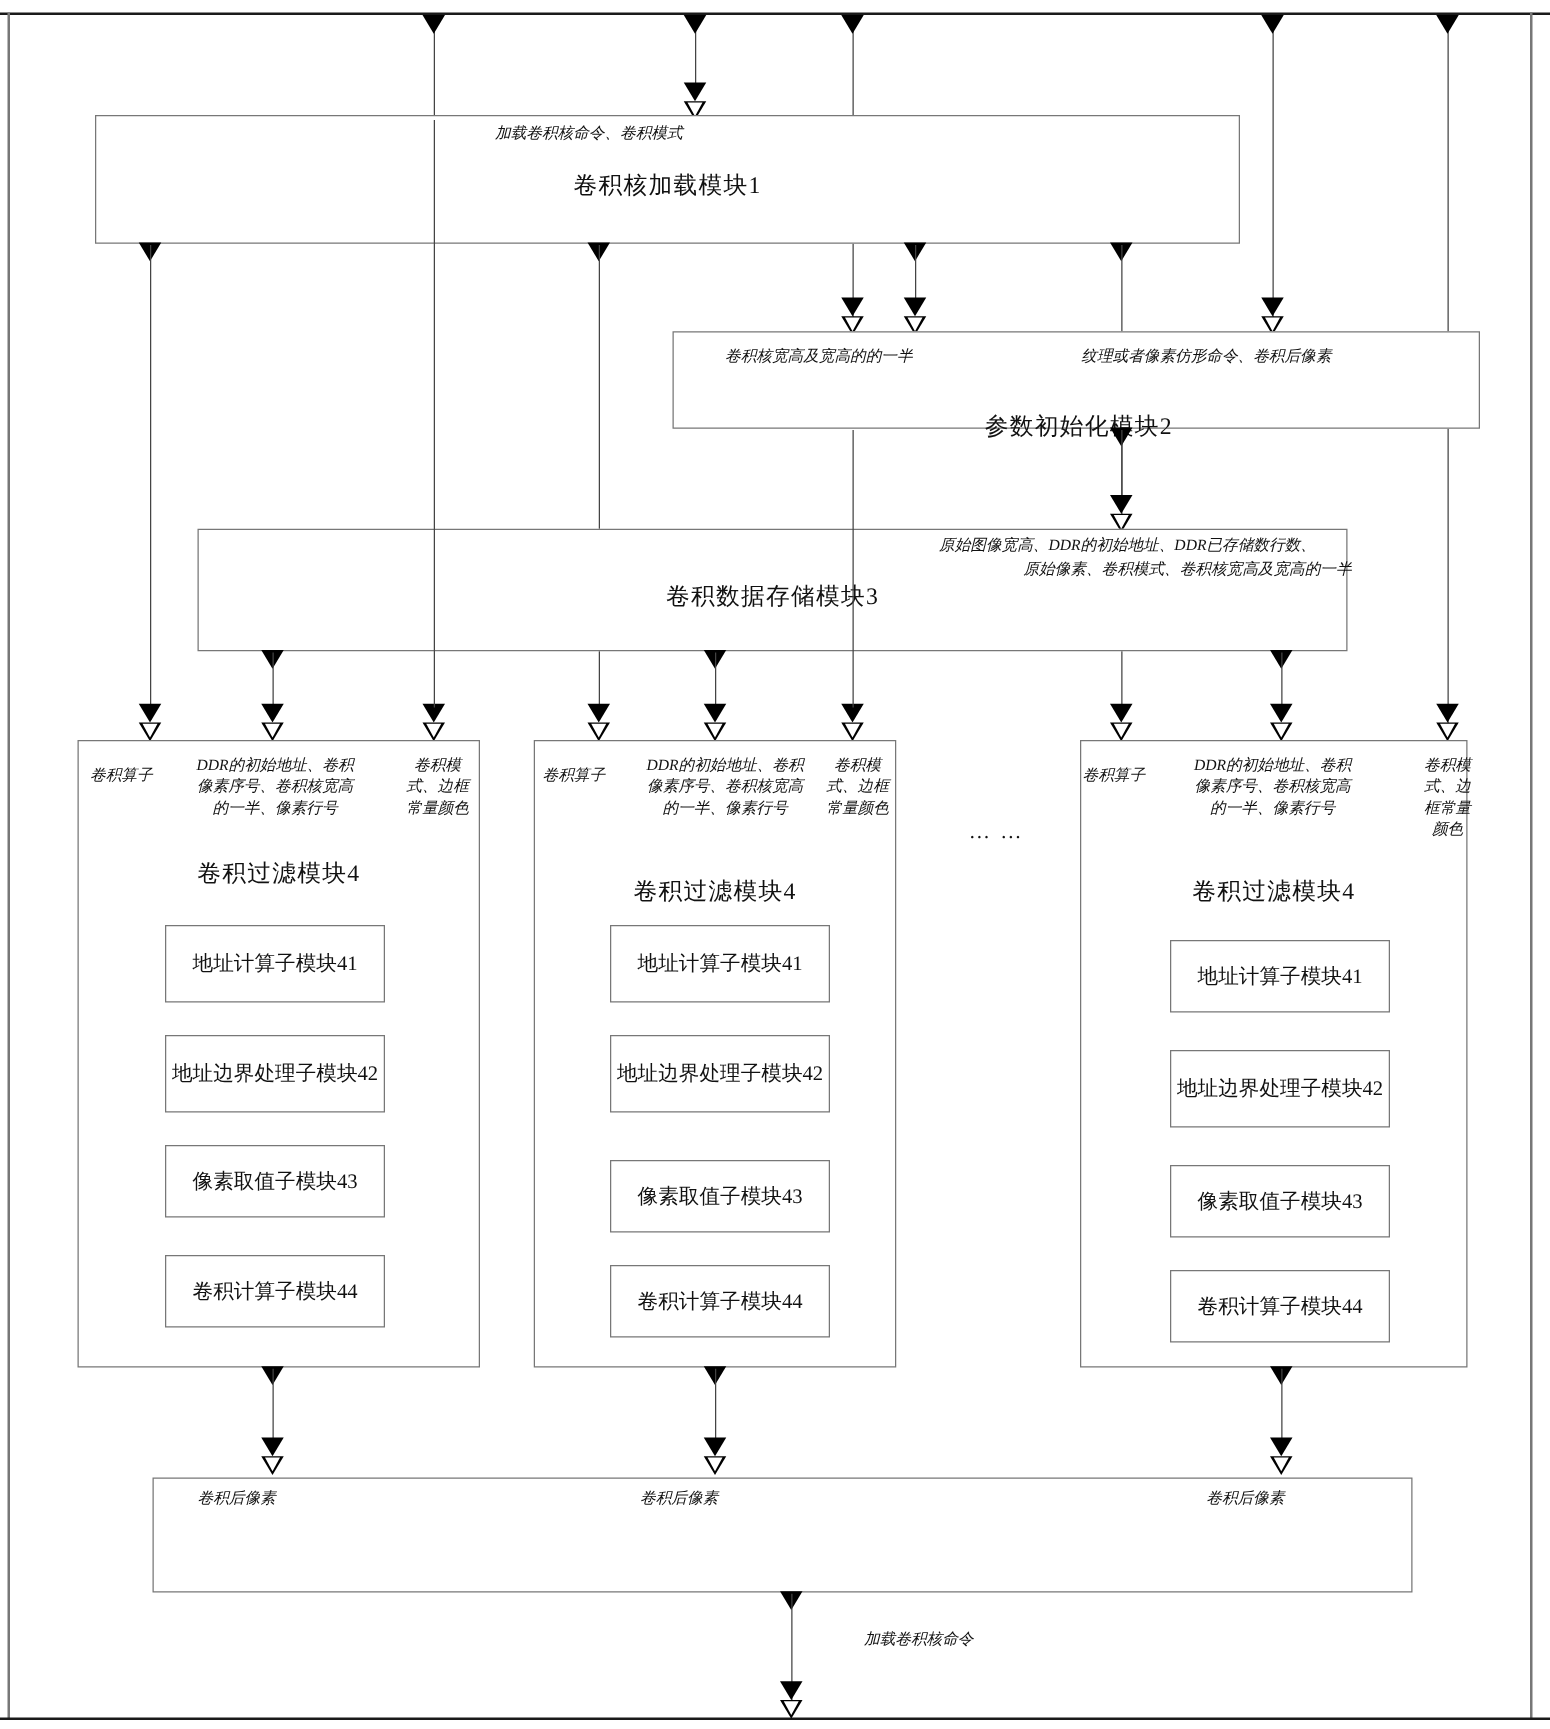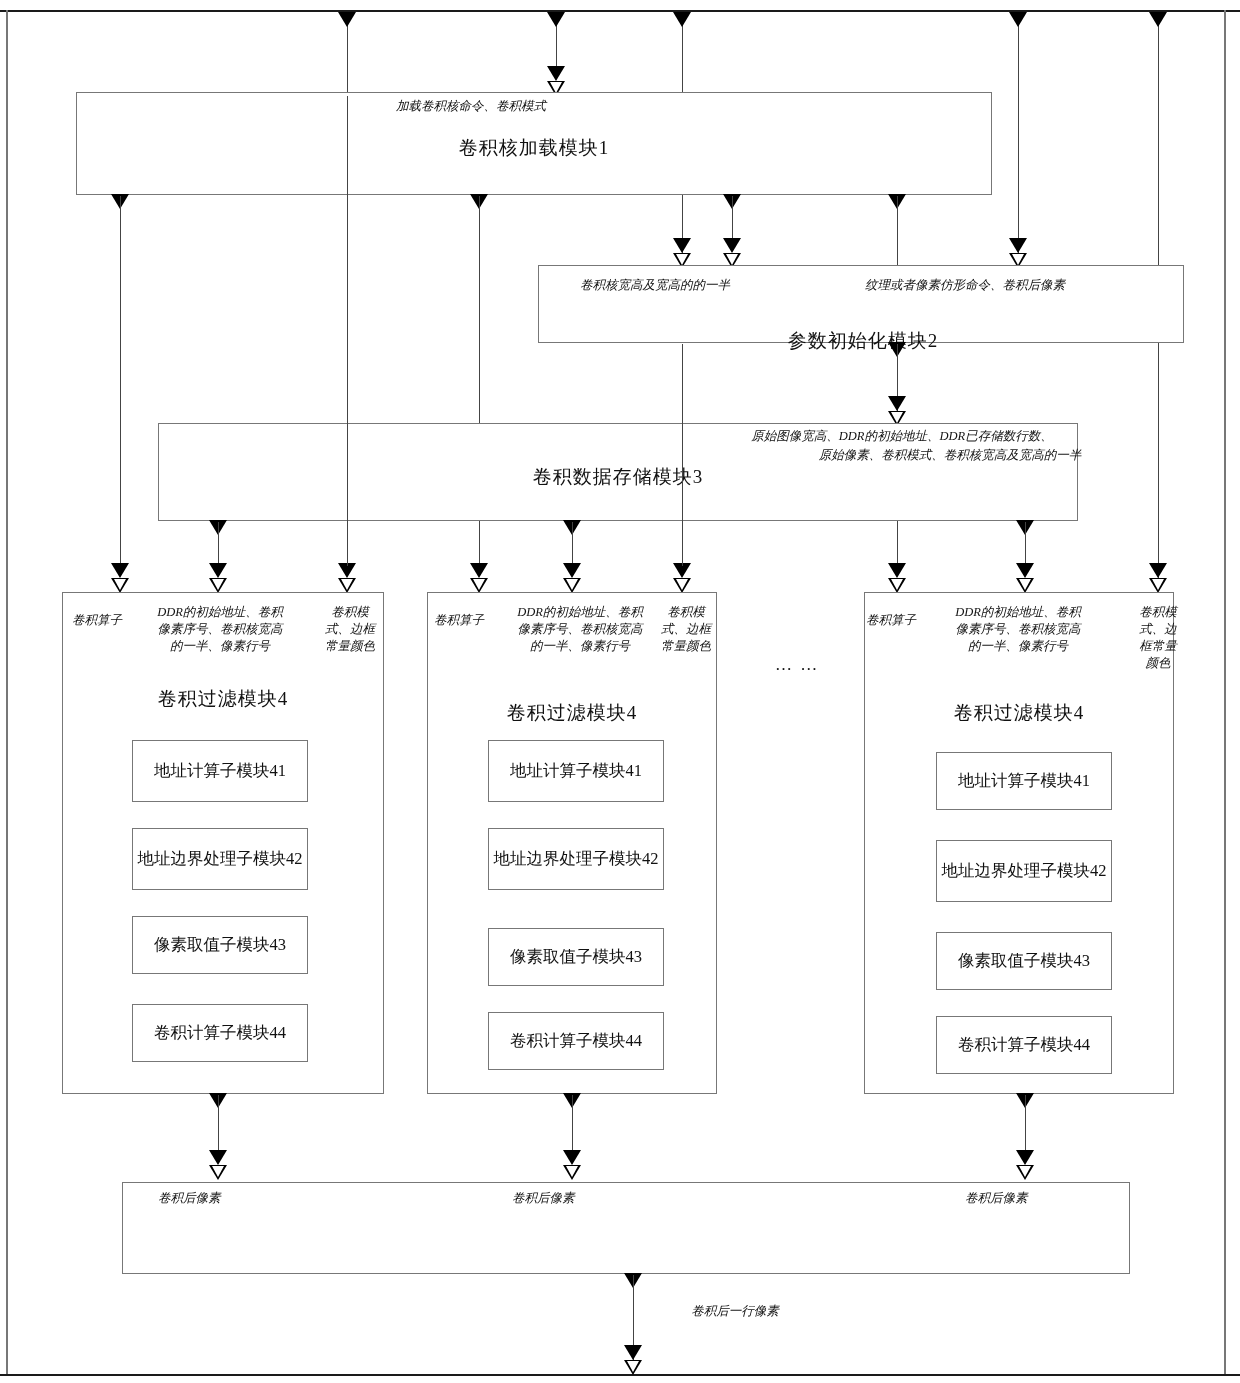--- a/index.html
+++ b/index.html
@@ -179,17 +179,17 @@
   <div class="tri" style="left:1016px;top:1150px;"></div>
   <div class="tri-open" style="left:1016px;top:1165px;"></div>
 
   <div class="box" style="left:122px;top:1182px;width:1008px;height:92px;"></div>
   <div class="lbl c" style="left:158px;top:1190px;width:120px;">卷积后像素</div>
   <div class="lbl c" style="left:512px;top:1190px;width:120px;">卷积后像素</div>
   <div class="lbl c" style="left:965px;top:1190px;width:120px;">卷积后像素</div>
 
   <div class="tri" style="left:624px;top:1273px;"></div>
   <div class="vline" style="left:633px;top:1275px;height:86px;"></div>
-  <div class="lbl l" style="left:655px;top:1303px;width:160px;">卷积后一行像素</div>
+  <div class="lbl l" style="left:655px;top:1303px;width:160px;">加载卷积核命令</div>
   <div class="tri" style="left:624px;top:1345px;"></div>
   <div class="tri-open" style="left:624px;top:1360px;"></div>
 
 </div>
 
 </body></html>

